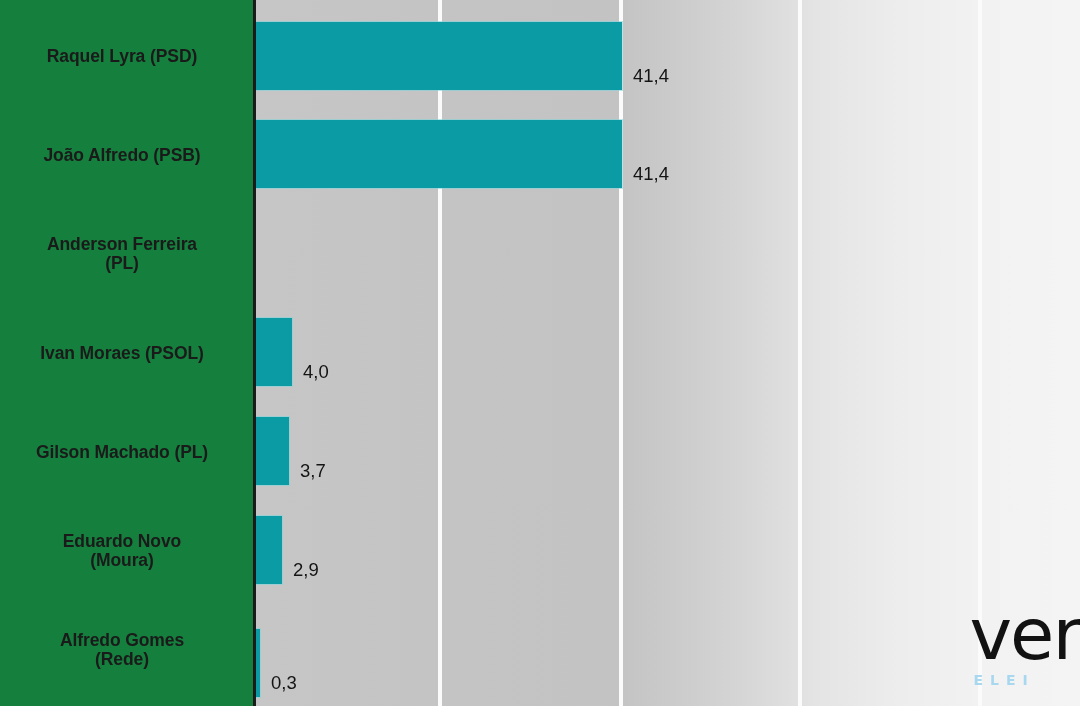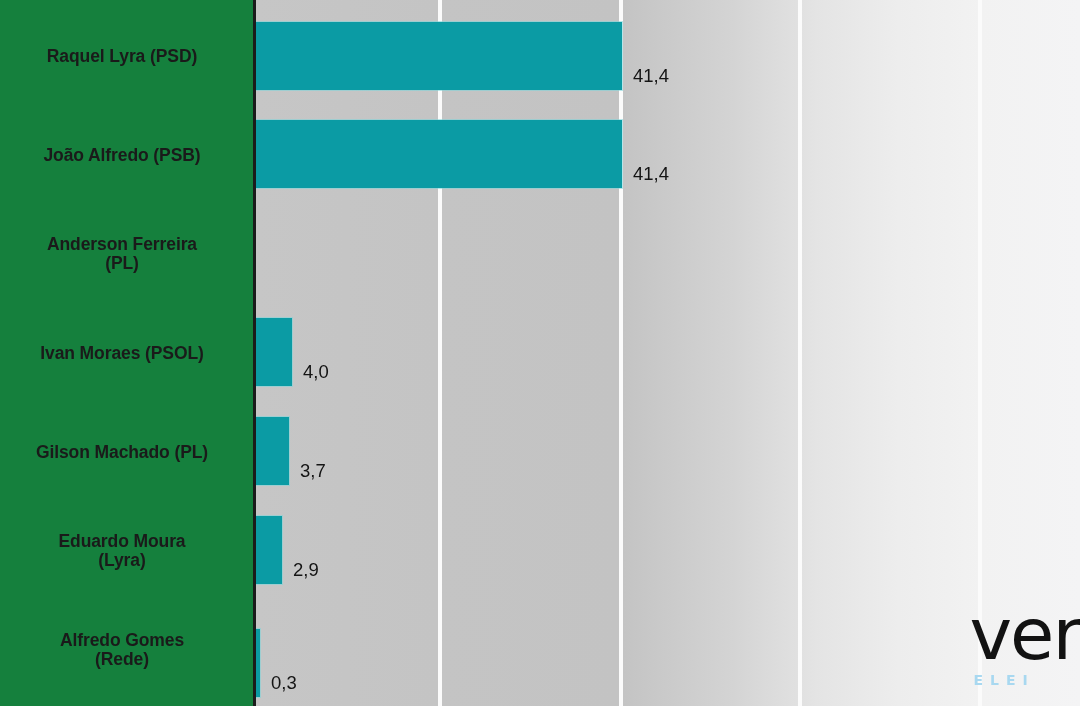--- a/index.html
+++ b/index.html
@@ -201,22 +201,22 @@
       <div>Anderson Ferreira</div>
       <div>(PL)</div>
     </div>
     <div class="cat-label" style="top:353px;">
       <div>Ivan Moraes (PSOL)</div>
     </div>
     <div class="cat-label" style="top:452px;">
       <div>Gilson Machado (PL)</div>
     </div>
     <div class="cat-label" style="top:551px;">
-      <div>Eduardo Moura</div>
-      <div>(Lyra)</div>
+      <div>Eduardo Novo</div>
+      <div>(Moura)</div>
     </div>
     <div class="cat-label" style="top:650px;text-align:center;">
       <div>Alfredo Gomes</div>
       <div>(Rede)</div>
     </div>
   </div>
 
 </div>
 
 </body></html>

